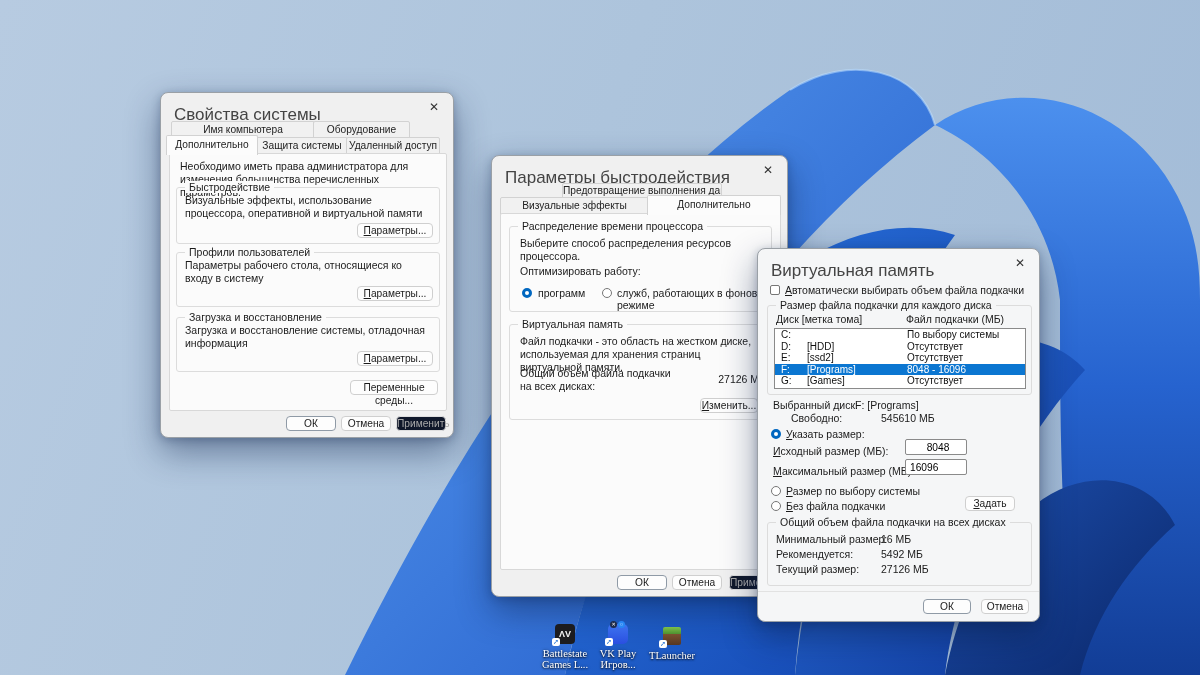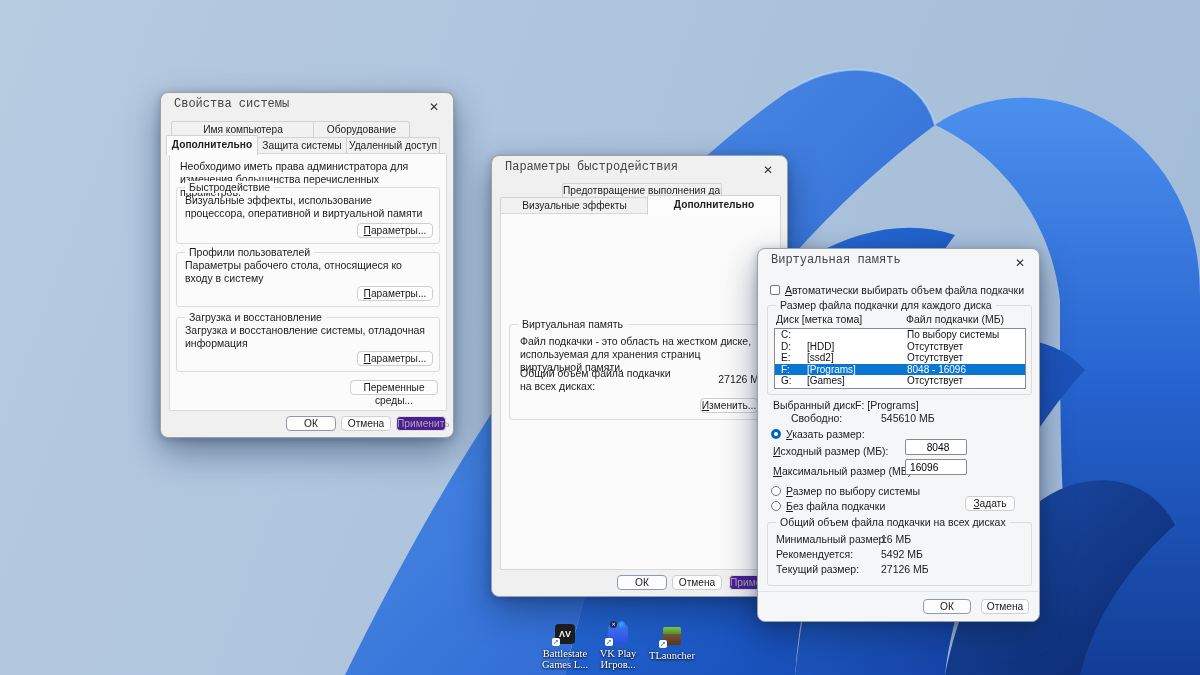--- a/index.html
+++ b/index.html
@@ -6,34 +6,34 @@
     font-family:"Liberation Sans","DejaVu Sans",sans-serif;}
   #desktop{position:relative;width:1200px;height:675px;overflow:hidden;
     background:linear-gradient(110deg,#b7cbe1 0%,#adc4dc 45%,#a2bbd7 100%);}
   #bloom{position:absolute;left:0;top:0;width:1200px;height:675px;}
 
   
   .win{position:absolute;background:#f0f0f0;border:1px solid #9aa0a6;border-radius:8px;
     box-shadow:0 14px 34px rgba(10,30,70,.45), 0 2px 8px rgba(10,30,70,.25);
     overflow:hidden;font-size:10.5px;color:#1b1b1b;}
   .titlebar{position:absolute;left:0;top:0;right:0;height:28px;}
-  .title{position:absolute;left:13px;top:4px;font-size:12px;color:#444;font-family:Liberation Mono, monospace;}
+  .title{position:absolute;left:13px;top:12px;font-size:17px;color:#444;}
   .close{position:absolute;right:11px;top:6px;width:16px;height:16px;line-height:16px;
     text-align:center;font-size:12px;color:#333;cursor:default;}
   .page{position:absolute;background:#fbfbfb;border:1px solid #d8d8d8;border-radius:2px;}
   .tab{position:absolute;background:#f1f1f1;border:1px solid #d2d2d2;border-radius:2px 2px 0 0;
     text-align:center;font-size:10.2px;color:#222;overflow:hidden;white-space:nowrap;}
-  .tab.active{background:#fcfcfc;z-index:3;border-bottom:none;font-weight:bold;}
+  .tab.active{background:#fcfcfc;z-index:3;border-bottom:none;}
   .group{position:absolute;border:1px solid #dcdcdc;border-radius:3px;}
   .legend{position:absolute;top:-7px;left:8px;background:#fbfbfb;padding:0 4px;color:#1b1b1b;}
   .gtext{position:absolute;color:#1b1b1b;line-height:13px;}
   .btn{position:absolute;background:#fdfdfd;border:1px solid #cfcfcf;border-radius:4px;
     font-family:inherit;font-size:10.2px;color:#1b1b1b;text-align:center;padding:0;line-height:13px;}
   .btn.default{border-color:#8f9aa6;}
-  .btn.disabled{color:#a8a8a8;background:#4c1d95;border-color:#dedede;}
+  .btn.disabled{color:#a8a8a8;background:#0f172a;border-color:#dedede;}
   .mn{display:inline-block;}
   .mn::first-letter{text-decoration:underline;}
   .radio{position:absolute;width:10px;height:10px;border-radius:50%;box-sizing:border-box;
     background:#fff;border:1px solid #767676;}
   .radio.on{border:3px solid #0067c0;}
   .checkbox{position:absolute;width:10px;height:10px;border:1px solid #767676;border-radius:2px;
     background:#fff;box-sizing:border-box;}
   .rlabel{position:absolute;line-height:12px;}
   .input{position:absolute;background:#fff;border:1px solid #8a8a8a;border-radius:2px;
     font-family:inherit;font-size:10.2px;padding:0 0 0 4px;box-sizing:border-box;}
@@ -142,20 +142,29 @@
   <div class="win" style="left:455px;top:155px;width:295px;height:440px;margin-left:36px;">
     <div class="titlebar">
       <span class="title">Параметры быстродействия</span>
       <span class="close">✕</span>
     </div>
     <div class="tab" style="left:70px;top:27px;width:158px;height:14px;line-height:13px;">Предотвращение выполнения данных</div>
     <div class="tab" style="left:8px;top:41px;width:147px;height:16px;line-height:15px;">Визуальные эффекты</div>
     <div class="tab active" style="left:155px;top:39px;width:132px;height:19px;line-height:18px;">Дополнительно</div>
 
     <div class="page" style="left:8px;top:57px;width:279px;height:355px;">
+      <div class="group" style="left:8px;top:12px;width:261px;height:84px;">
+        <span class="legend">Распределение времени процессора</span>
+        <div class="gtext" style="left:10px;top:10px;width:244px;">Выберите способ распределения ресурсов процессора.</div>
+        <div class="gtext" style="left:10px;top:38px;">Оптимизировать работу:</div>
+        <span class="radio on" style="left:12px;top:61px;"></span>
+        <span class="rlabel" style="left:28px;top:60px;">программ</span>
+        <span class="radio" style="left:92px;top:61px;"></span>
+        <span class="rlabel" style="left:107px;top:60px;">служб, работающих в фоновом режиме</span>
+      </div>
 
       <div class="group" style="left:8px;top:110px;width:261px;height:94px;">
         <span class="legend">Виртуальная память</span>
         <div class="gtext" style="left:10px;top:10px;width:244px;">Файл подкачки - это область на жестком диске, используемая для хранения страниц виртуальной памяти.</div>
         <div class="gtext" style="left:10px;top:42px;width:160px;">Общий объем файла подкачки на всех дисках:</div>
         <div class="gtext" style="left:200px;top:48px;width:56px;text-align:right;">27126 МБ</div>
         <button class="btn" style="right:13px;bottom:6px;width:58px;height:15px;"><span class="mn">Изменить...</span></button>
       </div>
     </div>
 

